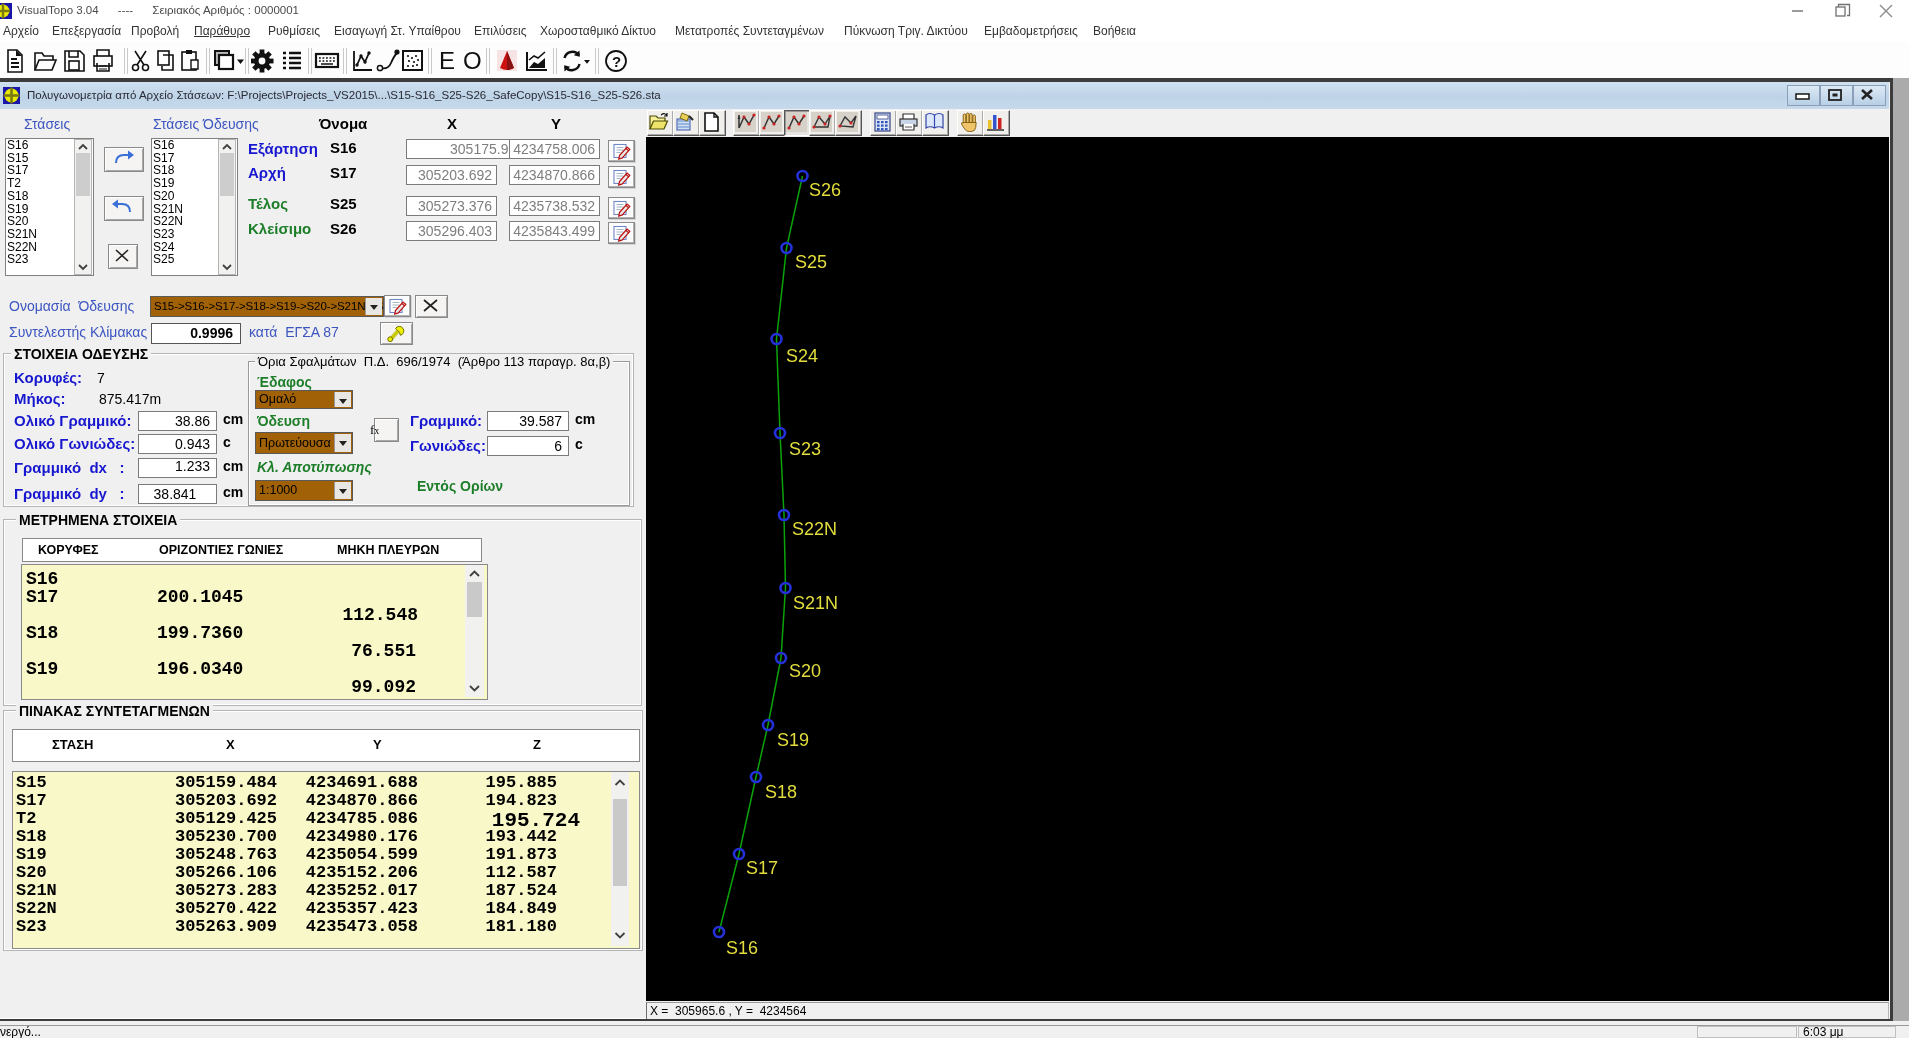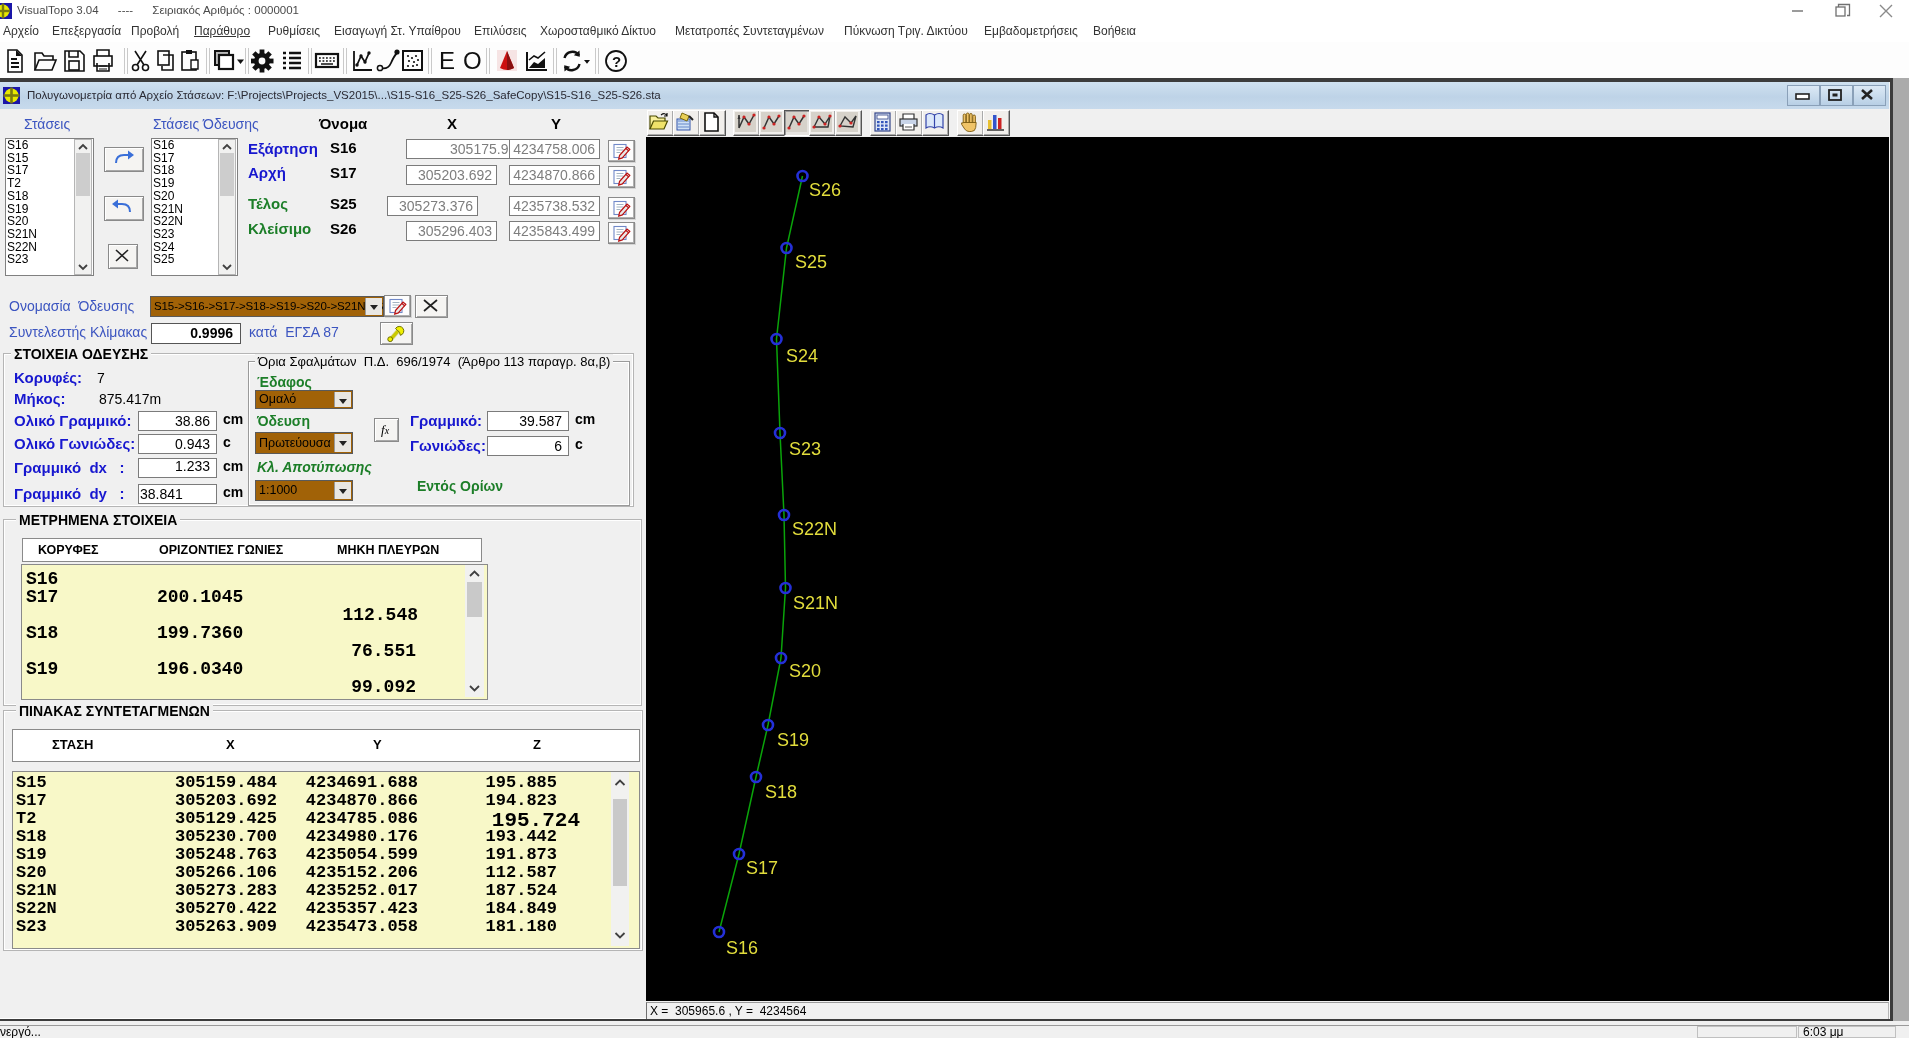--- a/index.html
+++ b/index.html
@@ -267,21 +267,21 @@
 <div class="lbl" style="left:330px;top:164px;font-size:15px;font-weight:bold;">S17</div>
 <div class="lbl green" style="left:248px;top:195px;font-size:15px;">Τέλος</div>
 <div class="lbl" style="left:330px;top:195px;font-size:15px;font-weight:bold;">S25</div>
 <div class="lbl green" style="left:248px;top:220px;font-size:15px;">Κλείσιμο</div>
 <div class="lbl" style="left:330px;top:220px;font-size:15px;font-weight:bold;">S26</div>
 
 <div class="tbx" style="left:406px;top:139px;width:85px;height:18px;padding-left:32px;">305175.994</div>
 <div class="tbx" style="left:509px;top:139px;width:85px;height:18px;">4234758.006</div>
 <div class="tbx" style="left:406px;top:165px;width:85px;height:18px;">305203.692</div>
 <div class="tbx" style="left:509px;top:165px;width:85px;height:18px;">4234870.866</div>
-<div class="tbx" style="left:387px;top:196px;width:85px;height:18px;">305273.376</div>
+<div class="tbx" style="left:406px;top:196px;width:85px;height:18px;">305273.376</div>
 <div class="tbx" style="left:509px;top:196px;width:85px;height:18px;">4235738.532</div>
 <div class="tbx" style="left:406px;top:221px;width:85px;height:18px;">305296.403</div>
 <div class="tbx" style="left:509px;top:221px;width:85px;height:18px;">4235843.499</div>
 <div class="abs" style="left: 608px; top: 140px; width: 25px; height: 20px; background: rgb(253, 253, 253); border: 1px solid rgb(138, 138, 138); box-shadow: rgb(176, 176, 176) -1px -1px 0px inset, rgb(213, 213, 213) 1px 1px 0px;"><svg width="25" height="20">
         <rect x="5" y="3.5" width="12" height="13" fill="#fff" stroke="#7088c8" stroke-width="1.1"></rect>
         <path d="M7.5 6.5 h7 M7.5 9 h7 M7.5 11.5 h4" stroke="#9ab" stroke-width="0.9"></path>
         <path d="M10.5 14.5 l7.5 -8.5 l2.8 2.4 l-7.5 8.5 l-3.6 1.2 z" fill="#e8e8e8" stroke="#bb1111" stroke-width="1.2"></path>
         <path d="M17 7.5 l3 2.6" stroke="#bb1111" stroke-width="1.2"></path>
       </svg></div>
 <div class="abs" style="left: 608px; top: 166px; width: 25px; height: 20px; background: rgb(253, 253, 253); border: 1px solid rgb(138, 138, 138); box-shadow: rgb(176, 176, 176) -1px -1px 0px inset, rgb(213, 213, 213) 1px 1px 0px;"><svg width="25" height="20">
@@ -341,33 +341,33 @@
 <div class="lbl blue" style="left:14px;top:435px;font-size:15px;">Ολικό Γωνιώδες:</div>
 <div class="abs" style="left:138px;top:434px;width:77px;height:18px;background:#fff;border:1px solid #7b7b7b;"></div>
 <div class="lbl" style="left:140px;top:436px;width:70px;font-size:14px;text-align:right;">0.943</div>
 <div class="lbl" style="left:223px;top:434px;font-size:14px;font-weight:bold;">c</div>
 <div class="lbl blue" style="left:14px;top:459px;font-size:15px;">Γραμμικό &nbsp;dx &nbsp;&nbsp;:</div>
 <div class="abs" style="left:138px;top:458px;width:77px;height:18px;background:#fff;border:1px solid #7b7b7b;"></div>
 <div class="lbl" style="left:140px;top:458px;width:70px;font-size:14px;text-align:right;">1.233</div>
 <div class="lbl" style="left:223px;top:458px;font-size:14px;font-weight:bold;">cm</div>
 <div class="lbl blue" style="left:14px;top:485px;font-size:15px;">Γραμμικό &nbsp;dy &nbsp;&nbsp;:</div>
 <div class="abs" style="left:138px;top:484px;width:77px;height:18px;background:#fff;border:1px solid #7b7b7b;"></div>
-<div class="lbl" style="left:140px;top:486px;width:70px;font-size:14px;text-align:left;">38.841</div>
+<div class="lbl" style="left:140px;top:486px;width:70px;font-size:14px;text-align:center;">38.841</div>
 <div class="lbl" style="left:223px;top:484px;font-size:14px;font-weight:bold;">cm</div>
 
 <div class="grp" style="left:248px;top:361px;width:380px;height:143px;border-color:#9a9a9a;"></div>
 <div class="abs" style="left:255px;top:354px;background:#f0f0f0;font-size:13px;color:#000;padding:0 3px;white-space:nowrap;">Όρια Σφαλμάτων &nbsp;Π.Δ. &nbsp;696/1974 &nbsp;(Άρθρο 113 παραγρ. 8α,β)</div>
 <div class="lbl green" style="left:257px;top:374px;font-size:14px;">Έδαφος</div>
 <div class="combo" style="left:255px;top:390px;width:93px;height:17px;line-height:17px;padding-left:3px;">Ομαλό<div class="comboarr"></div></div>
 <div class="lbl green" style="left:257px;top:413px;font-size:14px;">Όδευση</div>
 <div class="combo" style="left:255px;top:432px;width:93px;height:20px;line-height:20px;padding-left:3px;">Πρωτεύουσα<div class="comboarr"></div></div>
 <div class="lbl green" style="left:257px;top:459px;font-size:14px;font-style:italic;">Κλ. Αποτύπωσης</div>
 <div class="combo" style="left:255px;top:480px;width:93px;height:19px;line-height:19px;padding-left:3px;">1:1000<div class="comboarr"></div></div>
 <div class="btn3d" style="left:374px;top:418px;width:23px;height:22px;"></div>
-<div class="lbl" style="left:381px;top:422px;font-size:13px;font-style:italic;font-family:'Liberation Serif',serif;text-align:right;">f<span style="font-size:10px;">x</span></div>
+<div class="lbl" style="left:370px;top:422px;font-size:13px;font-family:'Liberation Serif',serif;text-align:right;">f<span style="font-size:10px;">x</span></div>
 <div class="lbl blue" style="left:410px;top:412px;font-size:15px;">Γραμμικό:</div>
 <div class="abs" style="left:487px;top:411px;width:80px;height:18px;background:#fff;border:1px solid #7b7b7b;"></div>
 <div class="lbl" style="left:489px;top:413px;width:73px;font-size:14px;text-align:right;">39.587</div>
 <div class="lbl" style="left:575px;top:411px;font-size:14px;font-weight:bold;">cm</div>
 <div class="lbl blue" style="left:410px;top:437px;font-size:15px;">Γωνιώδες:</div>
 <div class="abs" style="left:487px;top:436px;width:80px;height:18px;background:#fff;border:1px solid #7b7b7b;"></div>
 <div class="lbl" style="left:489px;top:438px;width:73px;font-size:14px;text-align:right;">6</div>
 <div class="lbl" style="left:575px;top:436px;font-size:14px;font-weight:bold;">c</div>
 <div class="lbl green" style="left:417px;top:478px;font-size:14px;">Εντός Ορίων</div>
 

